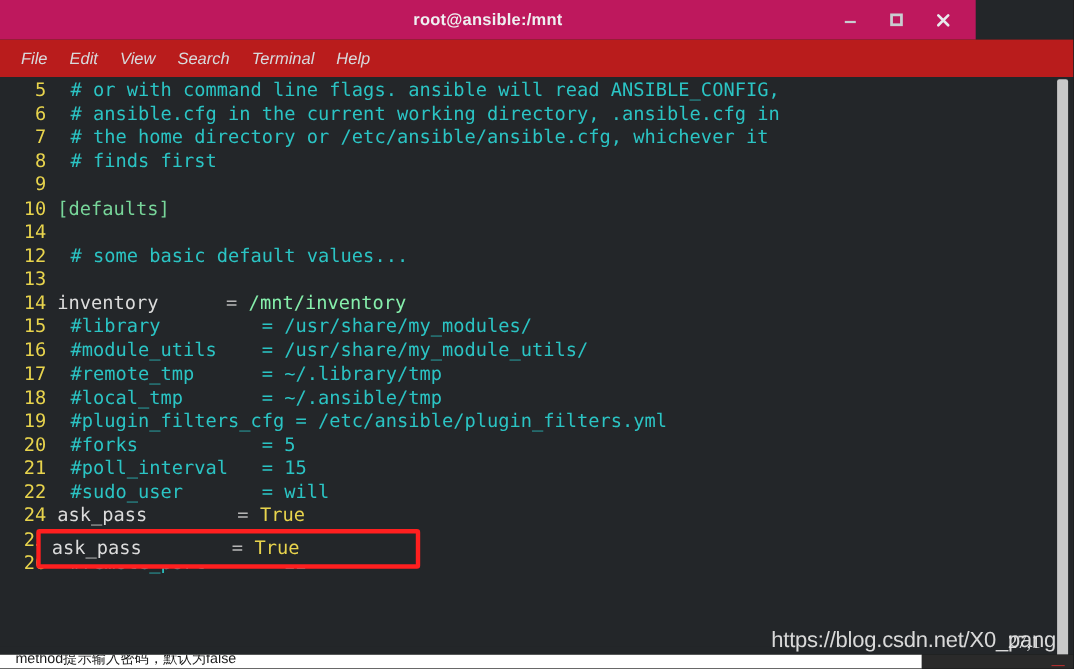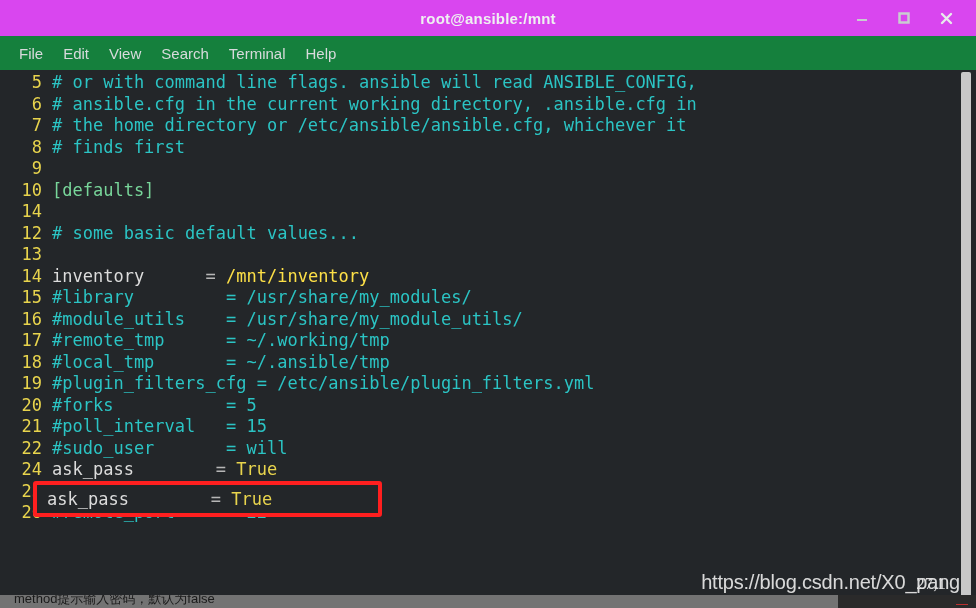--- a/index.html
+++ b/index.html
@@ -16,23 +16,23 @@
     width: 976px;
     height: 608px;
     background: #232629;
     overflow: hidden;
   }
 
   
   .titlebar {
     position: absolute;
     top: 0; left: 0;
-    width: 976px;
+    width: 887px;
     height: 36px;
-    background: #d946ef;
+    background: #be185d;
     display: flex;
     align-items: center;
     justify-content: center;
   }
   .titlebar-title {
     color: #eff0f1;
     font-family: "Liberation Sans", sans-serif;
     font-size: 15px;
     font-weight: bold;
     letter-spacing: 0.2px;
@@ -56,24 +56,25 @@
     cursor: pointer;
   }
   .win-btn svg { display: block; }
 
   
   .menubar {
     position: absolute;
     top: 36px; left: 0;
     width: 976px;
     height: 34px;
-    background: #15803d;
+    background: #b91c1c;
     display: flex;
     align-items: center;
     padding-left: 9px;
+    font-style: italic;
   }
   .menu-item {
     color: #d8dadc;
     font-family: "Liberation Sans", sans-serif;
     font-size: 15px;
     padding: 3px 10px;
     cursor: default;
     white-space: nowrap;
   }
 
@@ -102,25 +103,25 @@
   .lineno {
     display: inline-block;
     width: 42px;
     min-width: 42px;
     text-align: right;
     color: #e8d44d;
     padding-right: 0px;
   }
   .codetext { padding-left: 10px; }
 
-  .c-comment { color: #2bc4c4; }
+  .c-comment { color: #2bc4c4; margin-left: 12px; }
   .c-section { color: #78d69a; }
   .c-key     { color: #dcdcdc; }
   .c-eq      { color: #b6b6b6; }
-  .c-val     { color: #fde047; }
+  .c-val     { color: #86efac; }
   .c-true    { color: #e8d44d; }
 
   
   .red-box {
     position: absolute;
     left: 33px;
     top: 481px;
     width: 349px;
     height: 36px;
     border: 4px solid #ff1f1f;
@@ -205,21 +206,21 @@
     background: #1b1b1b;
     z-index: 10;
     overflow: hidden;
   }
   .bg-doc {
     position: absolute;
     left: 0;
     top: 0;
     width: 838px;
     height: 13px;
-    background: #737373;
+    background: #ffffff;
     overflow: hidden;
   }
   .bg-doc-text {
     position: absolute;
     left: 14px;
     top: -5px;
     font-family: "Liberation Sans", sans-serif;
     font-size: 13px;
     color: #1a1a1a;
     white-space: nowrap;
@@ -283,21 +284,21 @@
         <div class="code-line"><span class="lineno">7</span><span class="codetext"><span class="c-comment"># the home directory or /etc/ansible/ansible.cfg, whichever it</span></span></div>
         <div class="code-line"><span class="lineno">8</span><span class="codetext"><span class="c-comment"># finds first</span></span></div>
         <div class="code-line"><span class="lineno">9</span><span class="codetext"><span class="c-comment"></span></span></div>
         <div class="code-line"><span class="lineno">10</span><span class="codetext"><span class="c-section">[defaults]</span></span></div>
         <div class="code-line"><span class="lineno">14</span><span class="codetext"><span class="c-comment"></span></span></div>
         <div class="code-line"><span class="lineno">12</span><span class="codetext"><span class="c-comment"># some basic default values...</span></span></div>
         <div class="code-line"><span class="lineno">13</span><span class="codetext"><span class="c-comment"></span></span></div>
         <div class="code-line"><span class="lineno">14</span><span class="codetext"><span class="c-key">inventory      </span><span class="c-eq">= </span><span class="c-val">/mnt/inventory</span></span></div>
         <div class="code-line"><span class="lineno">15</span><span class="codetext"><span class="c-comment">#library         = /usr/share/my_modules/</span></span></div>
         <div class="code-line"><span class="lineno">16</span><span class="codetext"><span class="c-comment">#module_utils    = /usr/share/my_module_utils/</span></span></div>
-        <div class="code-line"><span class="lineno">17</span><span class="codetext"><span class="c-comment">#remote_tmp      = ~/.working/tmp</span></span></div>
+        <div class="code-line"><span class="lineno">17</span><span class="codetext"><span class="c-comment">#remote_tmp      = ~/.library/tmp</span></span></div>
         <div class="code-line"><span class="lineno">18</span><span class="codetext"><span class="c-comment">#local_tmp       = ~/.ansible/tmp</span></span></div>
         <div class="code-line"><span class="lineno">19</span><span class="codetext"><span class="c-comment">#plugin_filters_cfg = /etc/ansible/plugin_filters.yml</span></span></div>
         <div class="code-line"><span class="lineno">20</span><span class="codetext"><span class="c-comment">#forks           = 5</span></span></div>
         <div class="code-line"><span class="lineno">21</span><span class="codetext"><span class="c-comment">#poll_interval   = 15</span></span></div>
         <div class="code-line"><span class="lineno">22</span><span class="codetext"><span class="c-comment">#sudo_user       = will</span></span></div>
         <div class="code-line"><span class="lineno">24</span><span class="codetext"><span class="c-key">ask_pass        </span><span class="c-eq">= </span><span class="c-true">True</span></span></div>
         <div class="code-line"><span class="lineno">25</span><span class="codetext"><span class="c-comment">#transport       = smart</span></span></div>
         <div class="code-line"><span class="lineno">26</span><span class="codetext"><span class="c-comment">#remote_port     = 22</span></span></div>
       </div>
   </div>

